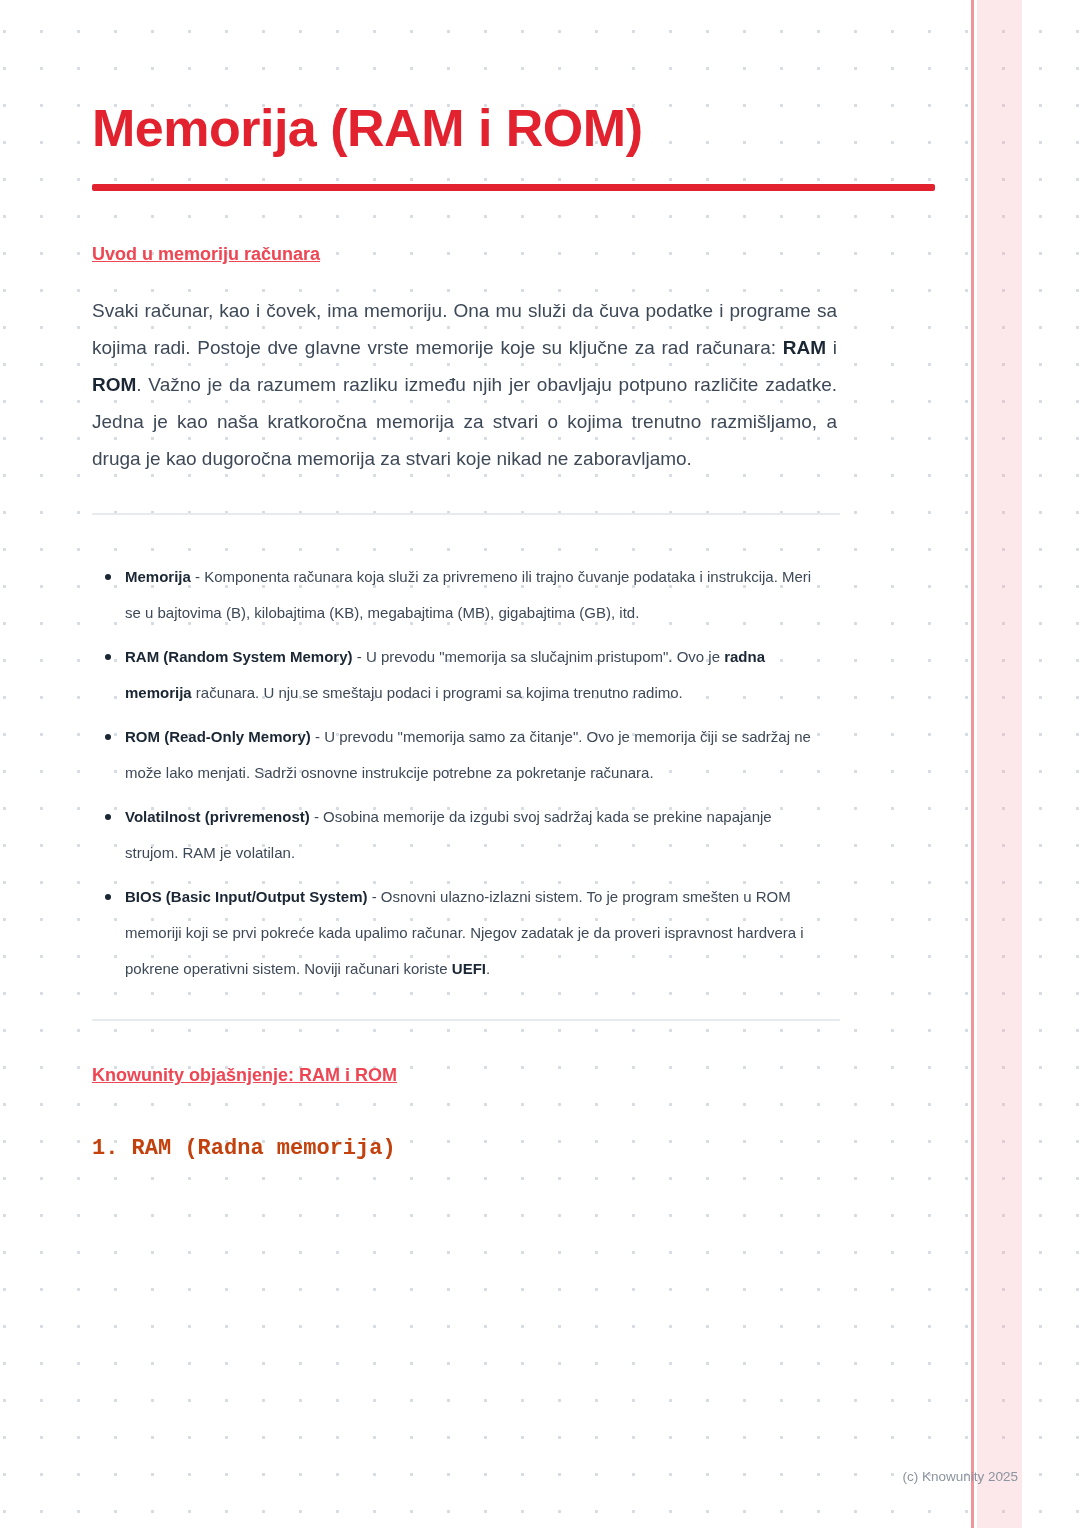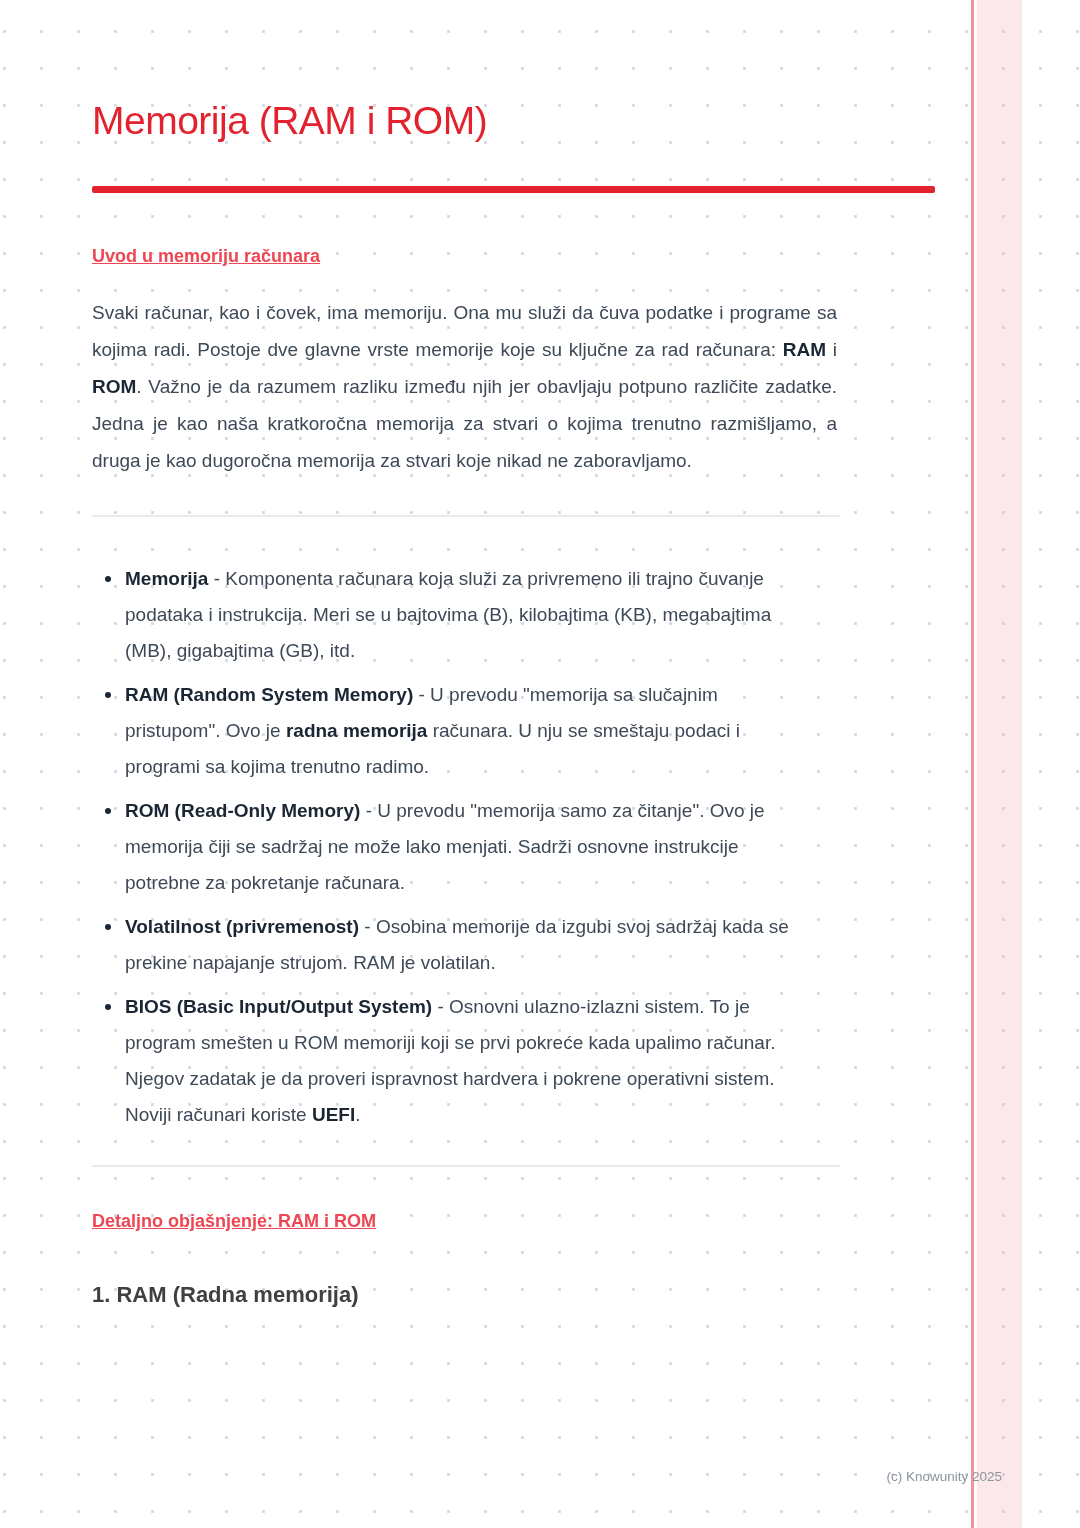--- a/index.html
+++ b/index.html
@@ -37,25 +37,25 @@
     background: #ee959c;
   }
 
   main.content {
     position: relative;
     padding: 100px 0 0 92px;
     width: 837px; 
   }
 
   .page-title {
-    font-size: 39px;
-    font-weight: normal;
+    font-size: 52px;
+    font-weight: bold;
     letter-spacing: -0.5px;
     color: #e2232f;
-    margin: 0 0 43px 0;
+    margin: 0 0 27px 0;
     line-height: 1.1;
   }
 
   .title-rule {
     width: 843px;
     height: 7px;
     background: #e2232f;
     border: none;
     border-radius: 2px;
     margin: 0 0 53px 0;
@@ -65,22 +65,23 @@
     font-size: 18px;
     font-weight: bold;
     color: #ee4653;
     margin: 0 0 27px 0;
     text-decoration: underline;
   }
 
   h3.sub-heading {
     font-size: 22px;
     font-weight: bold;
-    color: #404040;
+    color: #c2410c;
     margin: 0;
+    font-family: Liberation Mono, monospace;
   }
 
   p.body-paragraph {
     width: 745px;
     font-size: 19px;
     line-height: 37px;
     color: #3e4957;
     text-align: justify;
     margin: 0 16px 36px 0;
   }
@@ -94,21 +95,21 @@
     border: none;
     height: 2px;
     background: #e7eaee;
     width: 748px;
     margin: 0 0 44px 0;
   }
 
   ul.term-list {
     list-style: none;
     width: 720px;
-    font-size: 19px;
+    font-size: 15px;
     line-height: 36px;
     color: #3e4957;
     margin: 6px 0 32px 0;
   }
 
   ul.term-list li {
     position: relative;
     padding-left: 33px;
     margin-bottom: 8px;
   }
@@ -123,21 +124,21 @@
     border-radius: 50%;
     background: #1b2634;
   }
 
   .details-block .sub-heading {
     margin-top: 50px;
   }
 
   footer.page-footer {
     position: absolute;
-    right: 78px;
+    right: 62px;
     bottom: 44px;
     font-size: 13.5px;
     color: #8b949f;
     z-index: 5;
   }
 </style>
 </head>
 <body>
 
 <div class="margin-stripe"></div>
@@ -161,19 +162,19 @@
       <li><b>RAM (Random System Memory)</b><span> - U prevodu "memorija sa slučajnim pristupom". Ovo je </span><b>radna memorija</b><span> računara. U nju se smeštaju podaci i programi sa kojima trenutno radimo.</span></li>
       <li><b>ROM (Read-Only Memory)</b><span> - U prevodu "memorija samo za čitanje". Ovo je memorija čiji se sadržaj ne može lako menjati. Sadrži osnovne instrukcije potrebne za pokretanje računara.</span><b></b><span></span></li>
       <li><b>Volatilnost (privremenost)</b><span> - Osobina memorije da izgubi svoj sadržaj kada se prekine napajanje strujom. RAM je volatilan.</span><b></b><span></span></li>
       <li><b>BIOS (Basic Input/Output System)</b><span> - Osnovni ulazno-izlazni sistem. To je program smešten u ROM memoriji koji se prvi pokreće kada upalimo računar. Njegov zadatak je da proveri ispravnost hardvera i pokrene operativni sistem. Noviji računari koriste </span><b>UEFI</b><span>.</span></li>
     </ul>
   </section>
 
   <hr class="divider">
 
   <section class="details-block">
-    <h2 class="section-heading">Detaljno objašnjenje: RAM i ROM</h2>
+    <h2 class="section-heading">Knowunity objašnjenje: RAM i ROM</h2>
     <h3 class="sub-heading">1. RAM (Radna memorija)</h3>
   </section>
 
 </main>
 
 <footer class="page-footer">(c) Knowunity 2025</footer>
 
 </body></html>

